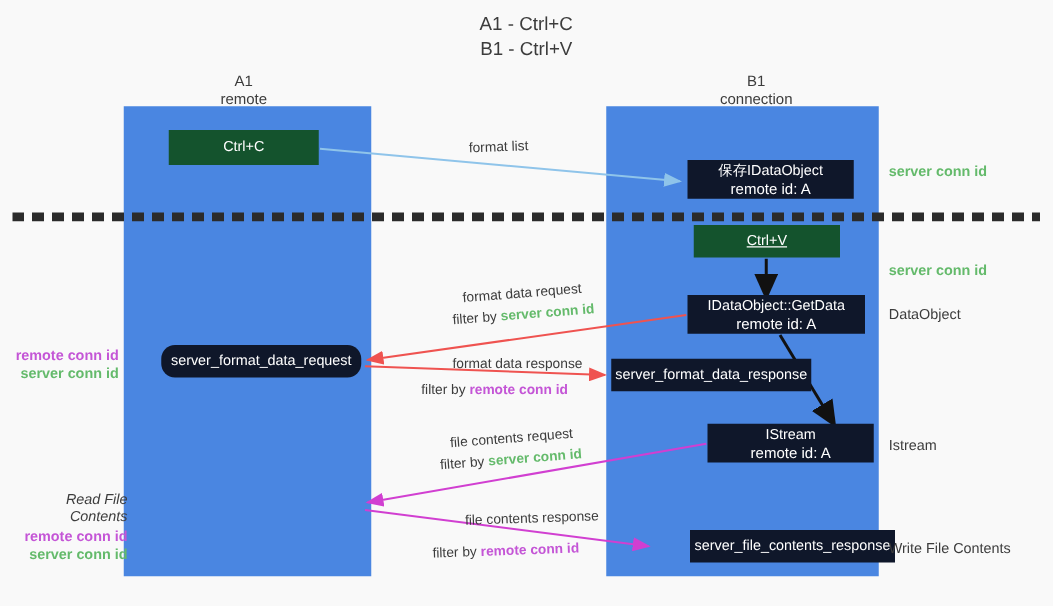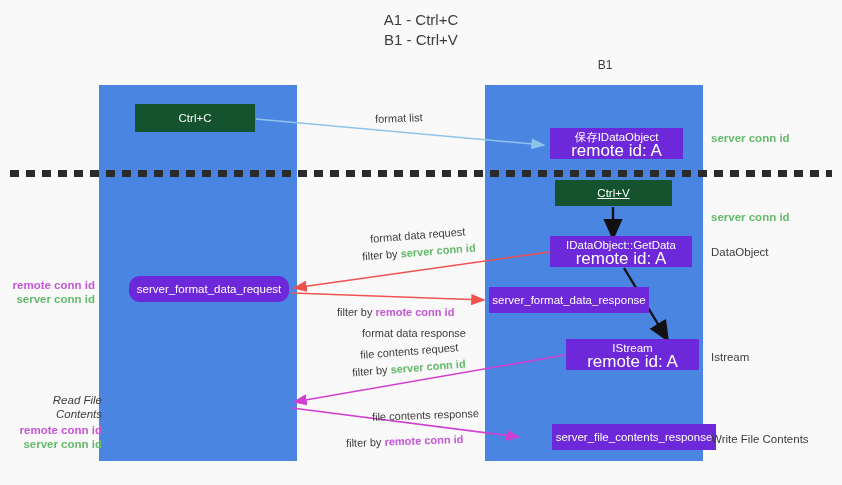--- a/index.html
+++ b/index.html
@@ -34,22 +34,22 @@
 
   
   .box{
     box-sizing:border-box;
     display:flex;flex-direction:column;
     align-items:center;justify-content:center;
     color:#ffffff;font-size:11.5px;line-height:14px;
     text-align:center;
   }
   .box.green{background:#14532d;}
-  .box.orange{background:#6d28d9;}
-  .box .l2{font-size:17px;}
+  .box.orange{background:#0f172a;}
+  .box .l2{font-size:12px;}
 
   #box-ctrlc{left:135px;top:104px;width:120px;height:28px;}
   #box-ctrlv{left:555px;top:180px;width:117px;height:26px;text-decoration:underline;}
   #box-save-idataobject{left:550px;top:128px;width:133px;height:31px;}
   #box-getdata{left:550px;top:236px;width:142px;height:31px;}
   #box-istream{left:566px;top:339px;width:133px;height:31px;}
   #box-fmt-req{left:129px;top:276px;width:160px;height:26px;border-radius:11px;}
   #box-fmt-resp{left:489px;top:287px;width:160px;height:26px;}
   #box-file-req{left:129px;top:392px;width:160px;height:26px;}
   #box-file-resp{left:552px;top:424px;width:164px;height:26px;}
@@ -70,21 +70,21 @@
   #lbl-left-2 .hdr{display:block;margin-bottom:2px;font-style:italic;}
 
   
   .ann{font-size:11px;line-height:14px;color:#3c3c3c;white-space:nowrap;}
   .ann .em-g{color:#64ba6b;font-weight:bold;}
   .ann .em-p{color:#c455d6;font-weight:bold;}
 
   #ann-formatlist{left:375px;top:111px;transform:rotate(-2deg);}
   #ann-fdreq{left:370px;top:228px;transform:rotate(-4.5deg);}
   #ann-fdreq2{left:362px;top:245px;transform:rotate(-4.5deg);}
-  #ann-fdresp{left:362px;top:284px;margin-top:42px;}
+  #ann-fdresp{left:362px;top:284px;}
   #ann-fdresp2{left:337px;top:305px;}
   #ann-fcreq{left:360px;top:344px;transform:rotate(-4.5deg);}
   #ann-fcreq2{left:352px;top:361px;transform:rotate(-4.5deg);}
   #ann-fcresp{left:372px;top:408px;transform:rotate(-2deg);}
   #ann-fcresp2{left:346px;top:434px;transform:rotate(-2deg);}
 
   
   #dashed{
     left:10px;top:170px;width:822px;height:7px;
     background:repeating-linear-gradient(to right,#2b2b2b 0px,#2b2b2b 9px,rgba(0,0,0,0) 9px,rgba(0,0,0,0) 16px);
@@ -95,22 +95,27 @@
 </head>
 <body>
 
 <div id="stage">
 
   <div class="abs" id="title">
     <div>A1 - Ctrl+C</div>
     <div>B1 - Ctrl+V</div>
   </div>
 
+  <div class="abs col-head" id="head-a1">
+    <div>A1</div>
+    <div>remote</div>
+  </div>
   <div class="abs col-head" id="head-b1">
     <div>B1</div>
+    <div>connection</div>
   </div>
 
   <div class="abs lane" id="lane-a1"></div>
   <div class="abs lane" id="lane-b1"></div>
 
   <svg id="wires">
     <defs>
       <marker id="ar-blue" markerWidth="9" markerHeight="7" refX="8" refY="3.5" orient="auto">
         <polygon points="0 0, 9 3.5, 0 7" fill="#8fc4ea"></polygon>
       </marker>

